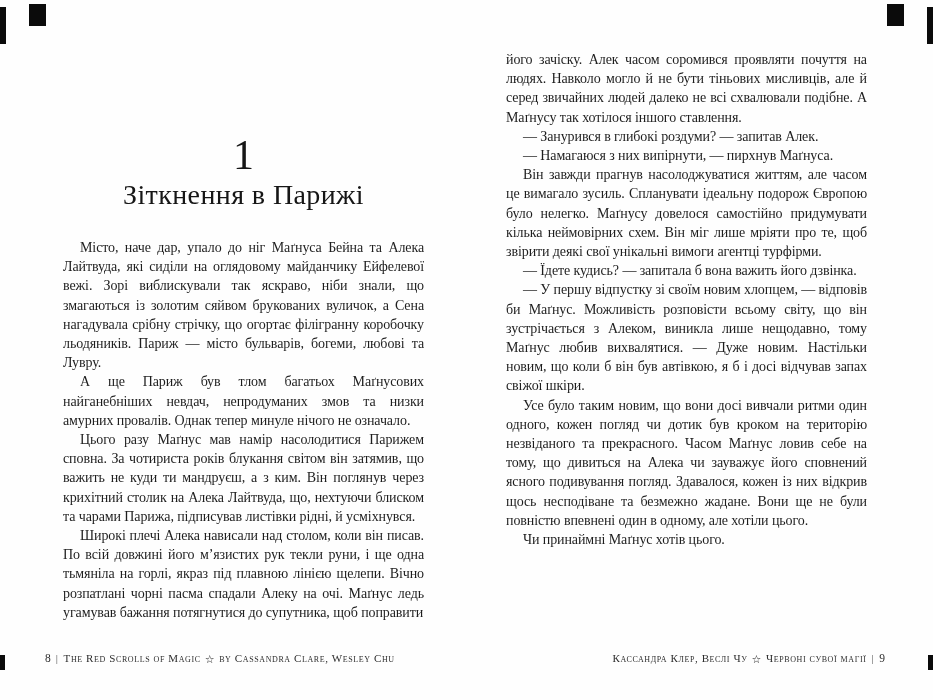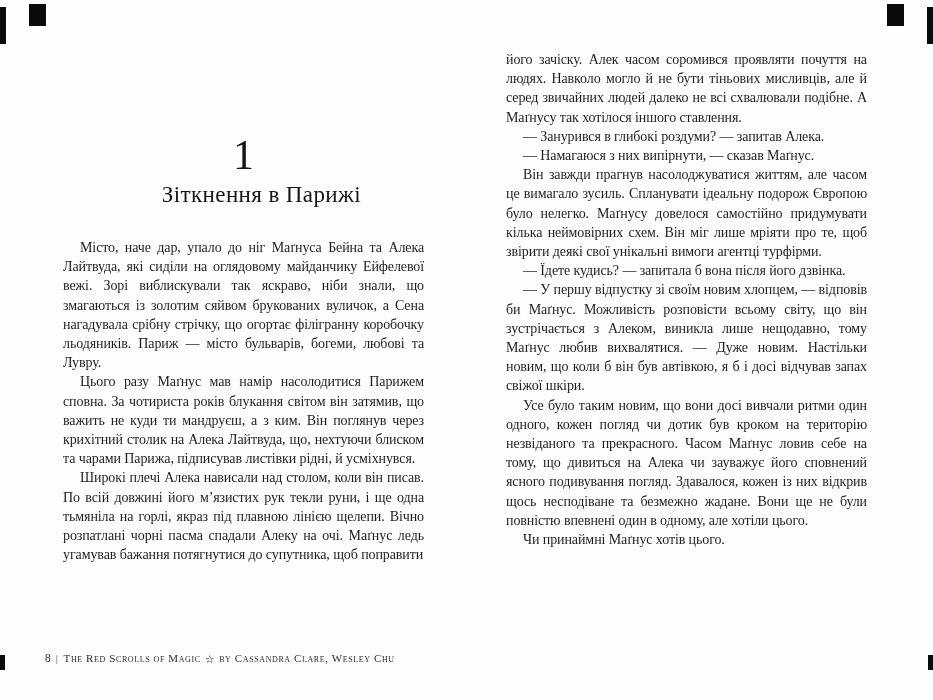--- a/index.html
+++ b/index.html
@@ -18,22 +18,22 @@
 
   .page{position:absolute;top:0;height:500px;}
   #left-page{left:0;width:466px;}
   #right-page{left:466px;width:467px;}
 
   #chapter-number{
     position:absolute;left:63px;top:132px;width:361px;text-align:center;
     font-size:42px;line-height:46px;font-weight:400;color:#161616;
   }
   #chapter-title{
-    position:absolute;left:81px;top:180px;width:361px;text-align:center;
-    font-size:23px;line-height:30px;letter-spacing:0.4px;color:#161616;
+    position:absolute;left:63px;top:180px;width:361px;text-align:center;
+    font-size:28px;line-height:30px;letter-spacing:0.4px;color:#161616;
   }
   .text-col{
     position:absolute;width:361px;text-align:justify;
     font-size:14px;line-height:19.2px;letter-spacing:-0.1px;overflow:hidden;
   }
   #left-body{left:63px;top:238px;height:426px;}
   #right-body{left:40px;top:50px;height:600px;}  
   .para{margin:0;text-indent:17px;}
   .para.no-indent{text-indent:0;}
 
@@ -61,34 +61,38 @@
   <div id="mark-tr-bar" class="scan-mark"></div>
   <div id="mark-bl-bar" class="scan-mark"></div>
   <div id="mark-br-bar" class="scan-mark"></div>
 
   <div id="left-page" class="page">
     <div id="chapter-number">1</div>
     <div id="chapter-title">Зіткнення в Парижі</div>
   </div>
   <div id="left-body" class="text-col">
       <p class="para">Місто, наче дар, упало до ніг Маґнуса Бейна та Алека Лайтвуда, які сиділи на оглядовому майданчику Ейфелевої вежі. Зорі виблискували так яскраво, ніби знали, що змагаються із золотим сяйвом брукованих вуличок, а Сена нагадувала срібну стрічку, що огортає філігранну коробочку льодяників. Париж — місто бульварів, богеми, любові та Лувру.</p>
+      <p class="para">А ще Париж був тлом багатьох Маґнусових найганебніших невдач, непродуманих змов та низки амурних провалів. Однак тепер минуле нічого не означало.</p>
       <p class="para">Цього разу Маґнус мав намір насолодитися Парижем сповна. За чотириста років блукання світом він затямив, що важить не куди ти мандруєш, а з ким. Він поглянув через крихітний столик на Алека Лайтвуда, що, нехтуючи блиском та чарами Парижа, підписував листівки рідні, й усміхнувся.</p>
       <p class="para">Широкі плечі Алека нависали над столом, коли він писав. По всій довжині його м’язистих рук текли руни, і ще одна тьмяніла на горлі, якраз під плавною лінією щелепи. Вічно розпатлані чорні пасма спадали Алеку на очі. Маґнус ледь угамував бажання потягнутися до супутника, щоб поправити</p>
     </div>
 
   <div id="right-page" class="page">
     <div id="right-body" class="text-col">
         <p class="para no-indent">його зачіску. Алек часом соромився проявляти почуття на людях. Навколо могло й не бути тіньових мисливців, але й серед звичайних людей далеко не всі схвалювали подібне. А Маґнусу так хотілося іншого ставлення.</p>
-        <p class="para">— Занурився в глибокі роздуми? — запитав Алека.</p>
-        <p class="para">— Намагаюся з них випірнути, — сказав Маґнус.</p>
+        <p class="para">— Занурився в глибокі роздуми? — запитав Алек.</p>
+        <p class="para">— Намагаюся з них випірнути, — пирхнув Маґнуса.</p>
         <p class="para">Він завжди прагнув насолоджуватися життям, але часом це вимагало зусиль. Спланувати ідеальну подорож Європою було нелегко. Маґнусу довелося самостійно придумувати кілька неймовірних схем. Він міг лише мріяти про те, щоб звірити деякі свої унікальні вимоги агентці турфірми.</p>
-        <p class="para">— Їдете кудись? — запитала б вона після його дзвінка.</p>
+        <p class="para">— Їдете кудись? — запитала б вона важить його дзвінка.</p>
         <p class="para">— У першу відпустку зі своїм новим хлопцем, — відповів би Маґнус. Можливість розповісти всьому світу, що він зустрічається з Алеком, виникла лише нещодавно, тому Маґнус любив вихвалятися. — Дуже новим. Настільки новим, що коли б він був автівкою, я б і досі відчував запах свіжої шкіри.</p>
         <p class="para">Усе було таким новим, що вони досі вивчали ритми один одного, кожен погляд чи дотик був кроком на територію незвіданого та прекрасного. Часом Маґнус ловив себе на тому, що дивиться на Алека чи зауважує його сповнений ясного подивування погляд. Здавалося, кожен із них відкрив щось несподіване та безмежно жадане. Вони ще не були повністю впевнені один в одному, але хотіли цього.</p>
         <p class="para">Чи принаймні Маґнус хотів цього.</p>
       </div>
   </div>
 
   <div id="footer-left" class="footer">
     <span class="pgnum">8</span><span class="sep">|</span><span>The Red Scrolls of Magic</span><span class="star">☆</span><span>by Cassandra Clare, Wesley Chu</span>
   </div>
+  <div id="footer-right" class="footer">
+    <span>Кассандра Клер, Веслі Чу</span><span class="star">☆</span><span>Червоні сувої магії</span><span class="sep">|</span><span class="pgnum">9</span>
+  </div>
 
 </div>
 
 </body></html>

